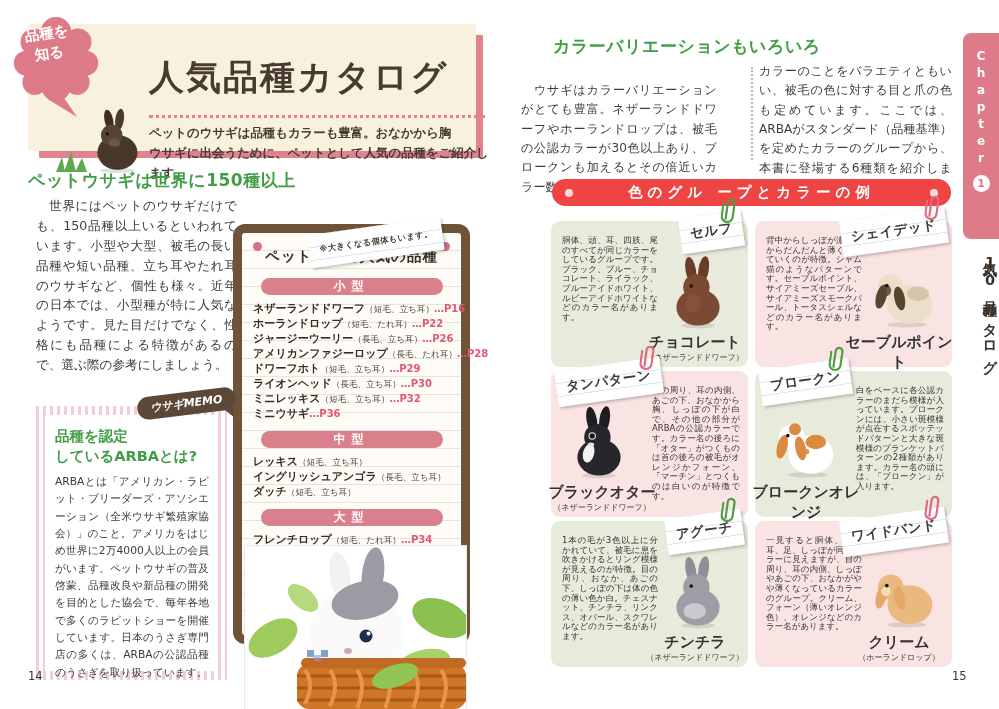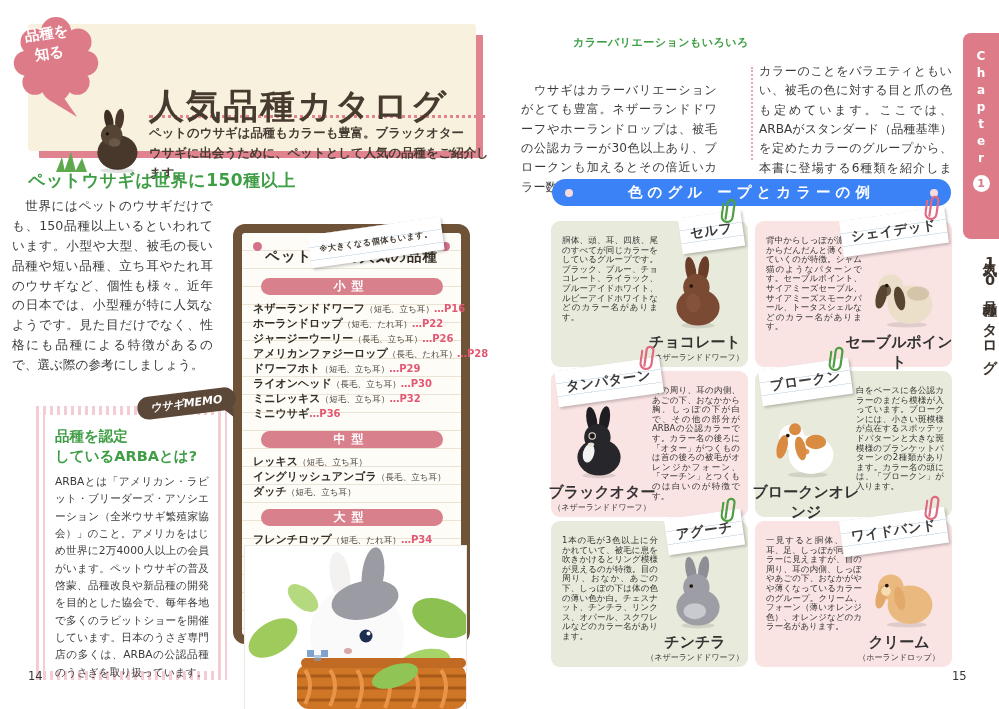--- a/index.html
+++ b/index.html
@@ -5,31 +5,31 @@
   html,body { margin:0; padding:0; background:#fff; }
   #stage { position:relative; width:999px; height:709px; background:#ffffff; overflow:hidden;
            font-family:"DejaVu Sans","Liberation Sans",sans-serif; }
   
   .header-box { position:absolute; left:28px; top:24px; width:448px; height:127px;
                 background:#f8f1de; border-radius:3px; box-shadow:9px 9px 0 -2px #e0838f; }
   .bubble { position:absolute; left:8px; top:14px; width:96px; height:104px; z-index:3; }
   .bubble-text { position:absolute; left:0; top:24px; width:96px; text-align:center;
                  transform:rotate(-8deg); color:#fff; font-weight:bold; font-size:14.5px; line-height:1.35; z-index:4; }
   .main-title { position:absolute; left:121px; top:30px; font-size:35px; font-weight:bold;
-                color:#473b30; letter-spacing:2px; z-index:2;margin-top:29px; }
+                color:#473b30; letter-spacing:2px; z-index:2; }
   .title-dots { position:absolute; left:121px; top:91px; width:336px; border-top:3px dotted #e2838f; }
   .intro-text { position:absolute; left:121px; top:99px; width:348px; font-size:12.4px;
                 line-height:1.62; color:#453d33; font-weight:bold; }
   .header-rabbit { position:absolute; left:52px; top:84px; width:72px; height:66px; z-index:2; }
   .grass { position:absolute; left:27px; top:128px; width:34px; height:20px; z-index:2; }
   
   .h-green { position:absolute; font-weight:bold; color:#3f9e45; }
   #h-left { left:28px; top:169px; font-size:17px; letter-spacing:0.5px; }
-  #h-right { left:553px; top:35px; font-size:11px; letter-spacing:0.5px;margin-left:20px; }
-  .body-left { position:absolute; left:12px; top:196px; width:201px; font-size:12.6px;
+  #h-right { left:553px; top:35px; font-size:17px; letter-spacing:0.5px; }
+  .body-left { position:absolute; left:36px; top:196px; width:201px; font-size:12.6px;
                line-height:1.58; color:#3b3b3b; text-align:justify; }
   
   #memo { position:absolute; left:36px; top:406px; width:191px; height:274px;
           background:repeating-linear-gradient(90deg,#f4ccd3 0 3px,#ffffff 3px 7px); }
   #memo-inner { position:absolute; left:9px; top:9px; right:9px; bottom:9px; background:#fff;
                 padding:10px 9px 0 10px; box-sizing:border-box; }
   #memo-tag { position:absolute; right:-9px; top:-14px; background:#5c4839; color:#fff;
               font-size:11px; font-weight:bold; font-style:italic; padding:4px 13px;
               border-radius:12px; transform:rotate(-7deg); z-index:2; }
   #memo-tag::after { content:""; position:absolute; right:4px; bottom:-8px;
@@ -54,21 +54,21 @@
   
   #photo { position:absolute; left:245px; top:546px; width:221px; height:163px; z-index:6;
            box-shadow:0 0 0 1px #eeeae2; background:#fff; }
   .pgnum { position:absolute; font-size:11.5px; color:#333; }
   #p14 { left:28px; top:669px; } #p15 { left:952px; top:669px; }
   
   .col { position:absolute; top:62px; font-size:12.1px; line-height:1.6; color:#3b3b3b; text-align:justify; }
   #col1 { left:521px; width:196px;margin-top:19px; }
   #col2 { left:759px; width:193px; }
   #col-div { position:absolute; left:751px; top:67px; height:93px; border-left:2px dotted #d8b0b5; }
-  #banner { position:absolute; left:552px; top:179px; width:399px; height:27px; background:#3b82f6;
+  #banner { position:absolute; left:552px; top:179px; width:399px; height:27px; background:#ef4444;
             border-radius:14px; color:#fff; text-align:center; line-height:27px; font-size:14.5px;
             font-weight:bold; letter-spacing:5px; }
   .bdot { position:absolute; top:10px; width:8px; height:8px; border-radius:50%; background:#f6dade; }
   #bdot-l { left:13px; } #bdot-r { right:13px; }
   
   .card { position:absolute; width:197px; height:146px; border-radius:9px; }
   .card.green { background:#e8ebdb; } .card.pink { background:#fae3e3; }
   .note { position:absolute; top:-7px; background-color:#fff; padding:8px 10px 10px; font-size:13.5px;
           font-weight:bold; color:#3c3c3c; transform:rotate(-8deg); box-shadow:1.5px 2px 3px rgba(0,0,0,.22);
           background-image:repeating-linear-gradient(180deg, transparent 0 12px, #dce6ee 12px 13px);
@@ -95,21 +95,21 @@
 </style>
 </head>
 <body>
 
 <div id="stage">
 
   <div class="header-box">
     <div class="main-title">人気品種カタログ</div>
     <div class="title-dots"></div>
     <div class="intro-text">
-      <span>ペットのウサギは品種もカラーも豊富。ブラックオター</span><br>
+      <span>ペットのウサギは品種もカラーも豊富。おなかから胸</span><br>
       <span>ウサギに出会うために、ペットとして人気の品種をご紹介します。</span>
     </div>
     <div class="header-rabbit" id="header-rabbit"><svg viewBox="0 0 100 92" width="100%" height="100%">
   <ellipse cx="40" cy="17" rx="6" ry="15" fill="#3c2e22" transform="rotate(-12 40 17)"></ellipse>
   <ellipse cx="55" cy="16" rx="6" ry="15" fill="#4a392c" transform="rotate(8 55 16)"></ellipse>
   <ellipse cx="52" cy="62" rx="28" ry="24" fill="#47382b"></ellipse>
   <circle cx="44" cy="38" r="15" fill="#554434"></circle>
   <ellipse cx="48" cy="48" rx="8" ry="6" fill="#6a5846"></ellipse>
   <circle cx="38" cy="36" r="2.2" fill="#14100c"></circle>
   <ellipse cx="52" cy="87" rx="24" ry="3.5" fill="rgba(0,0,0,0.12)"></ellipse>

